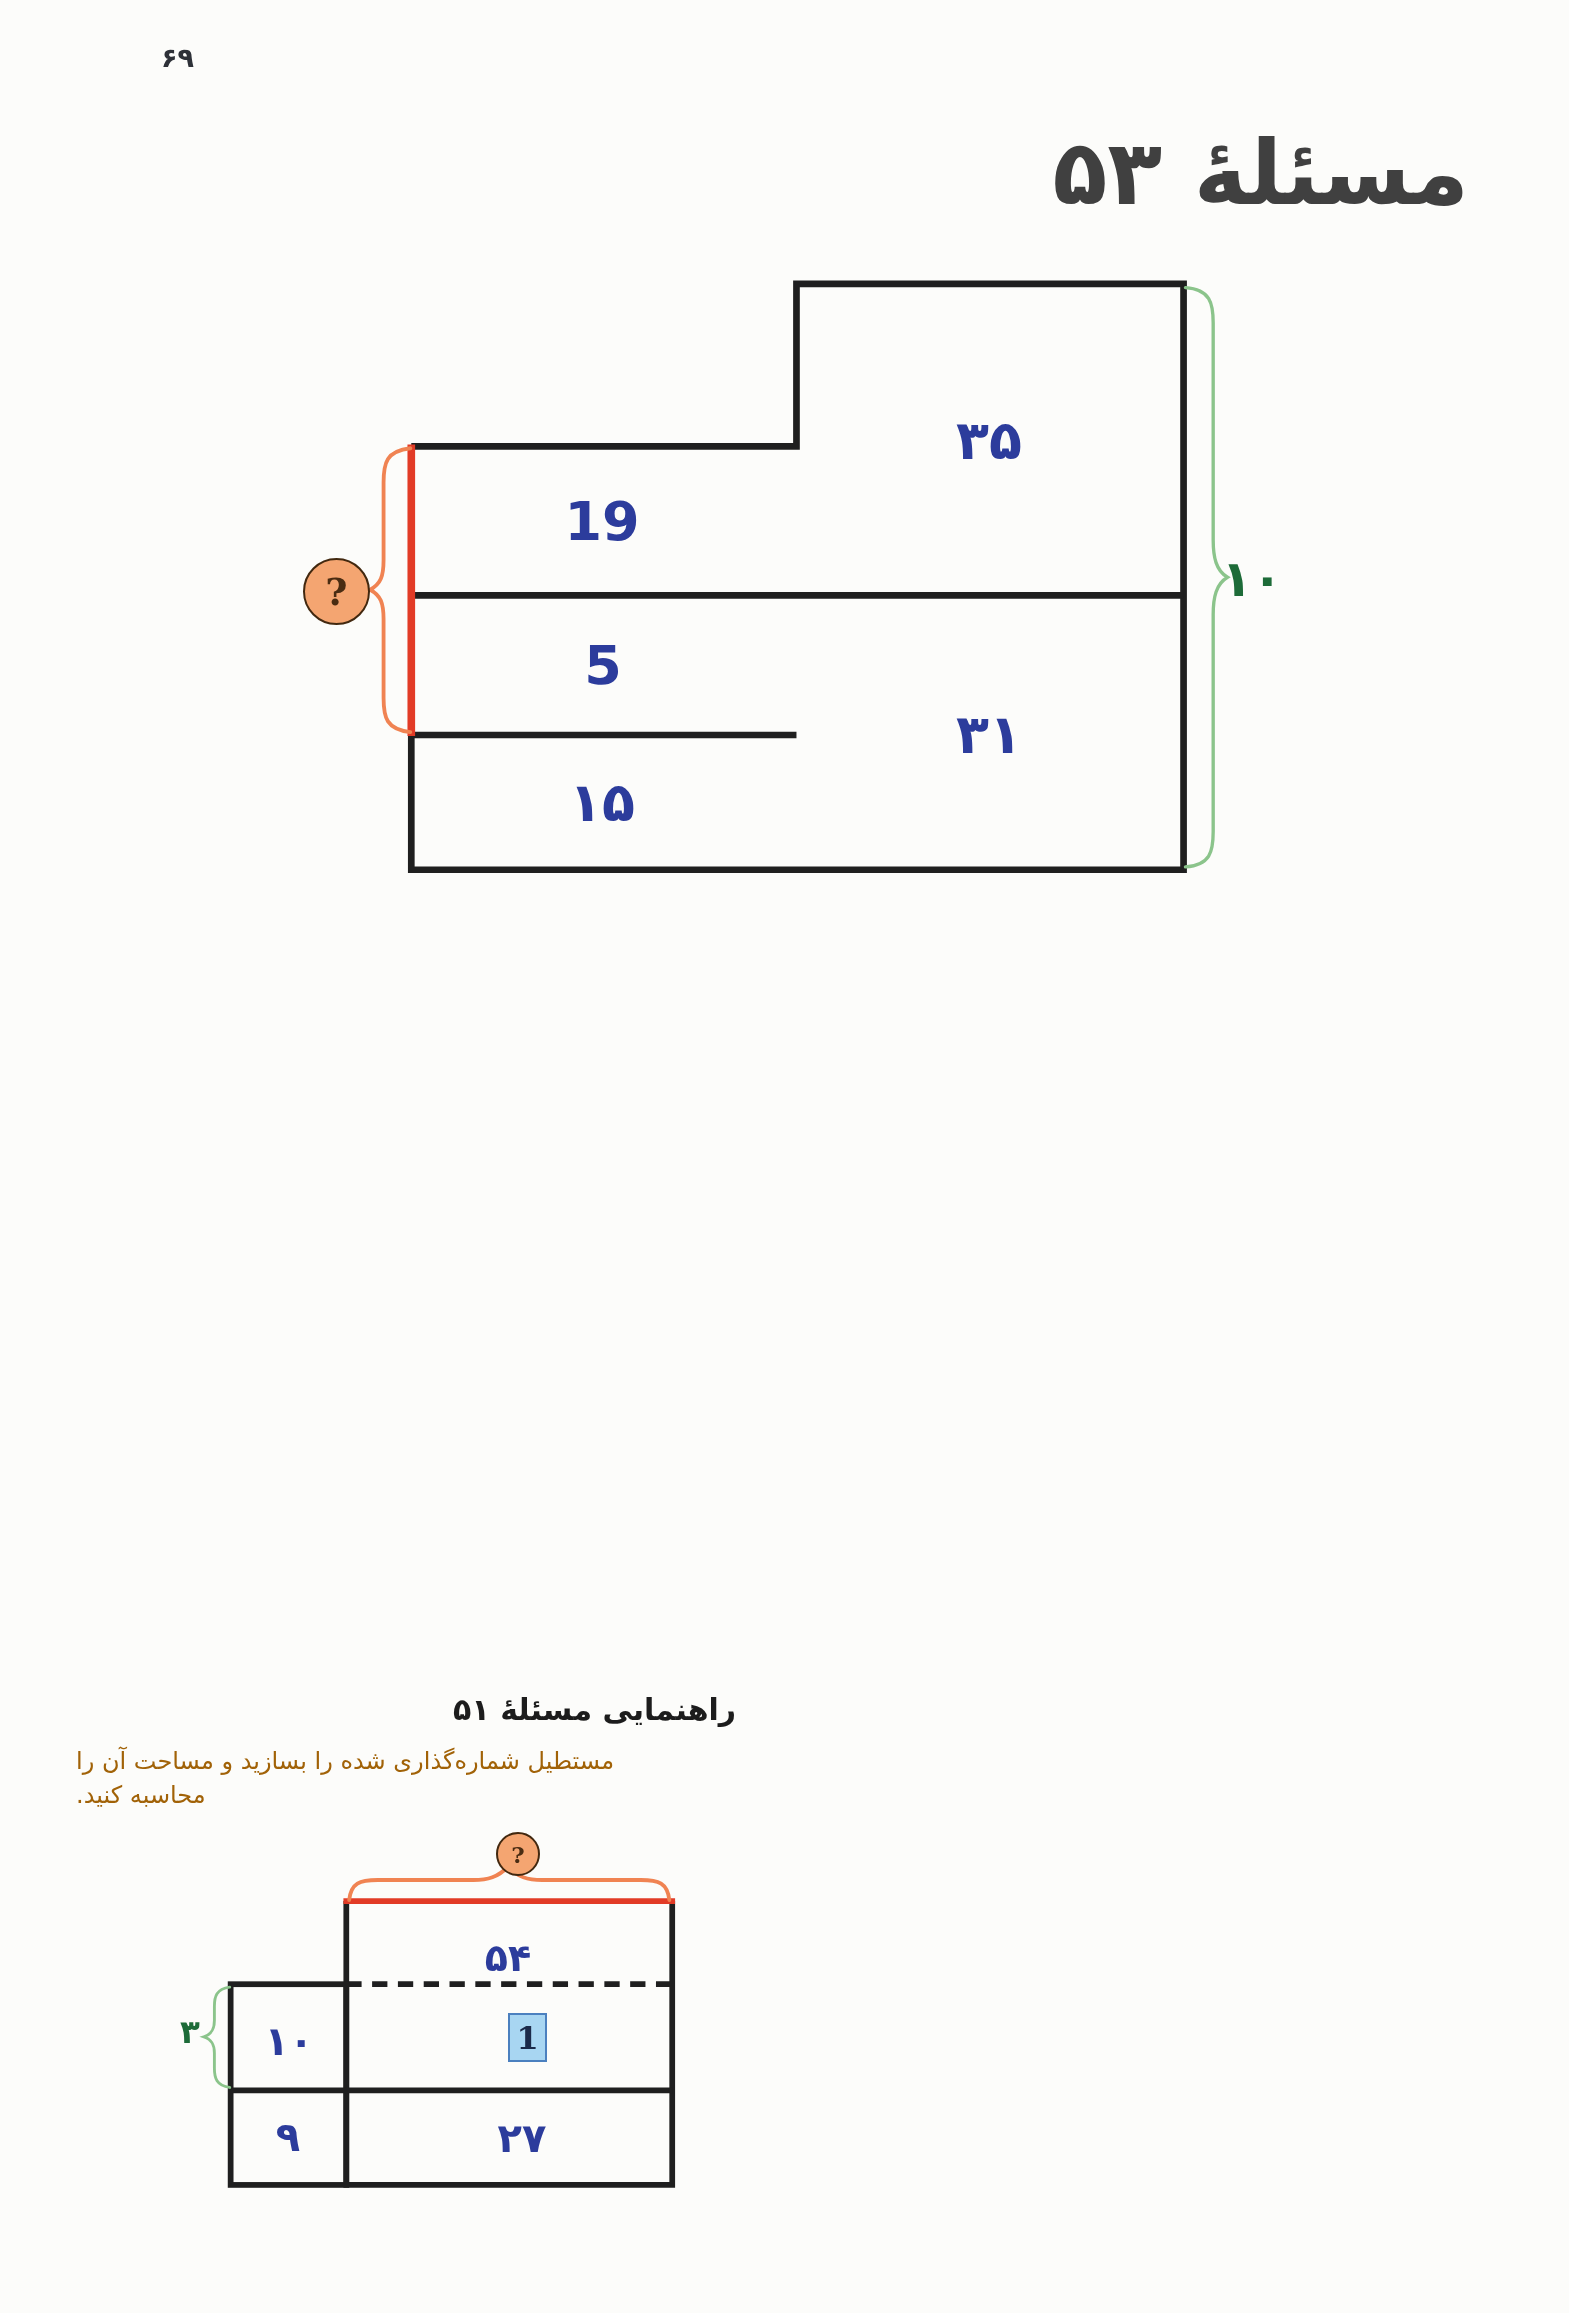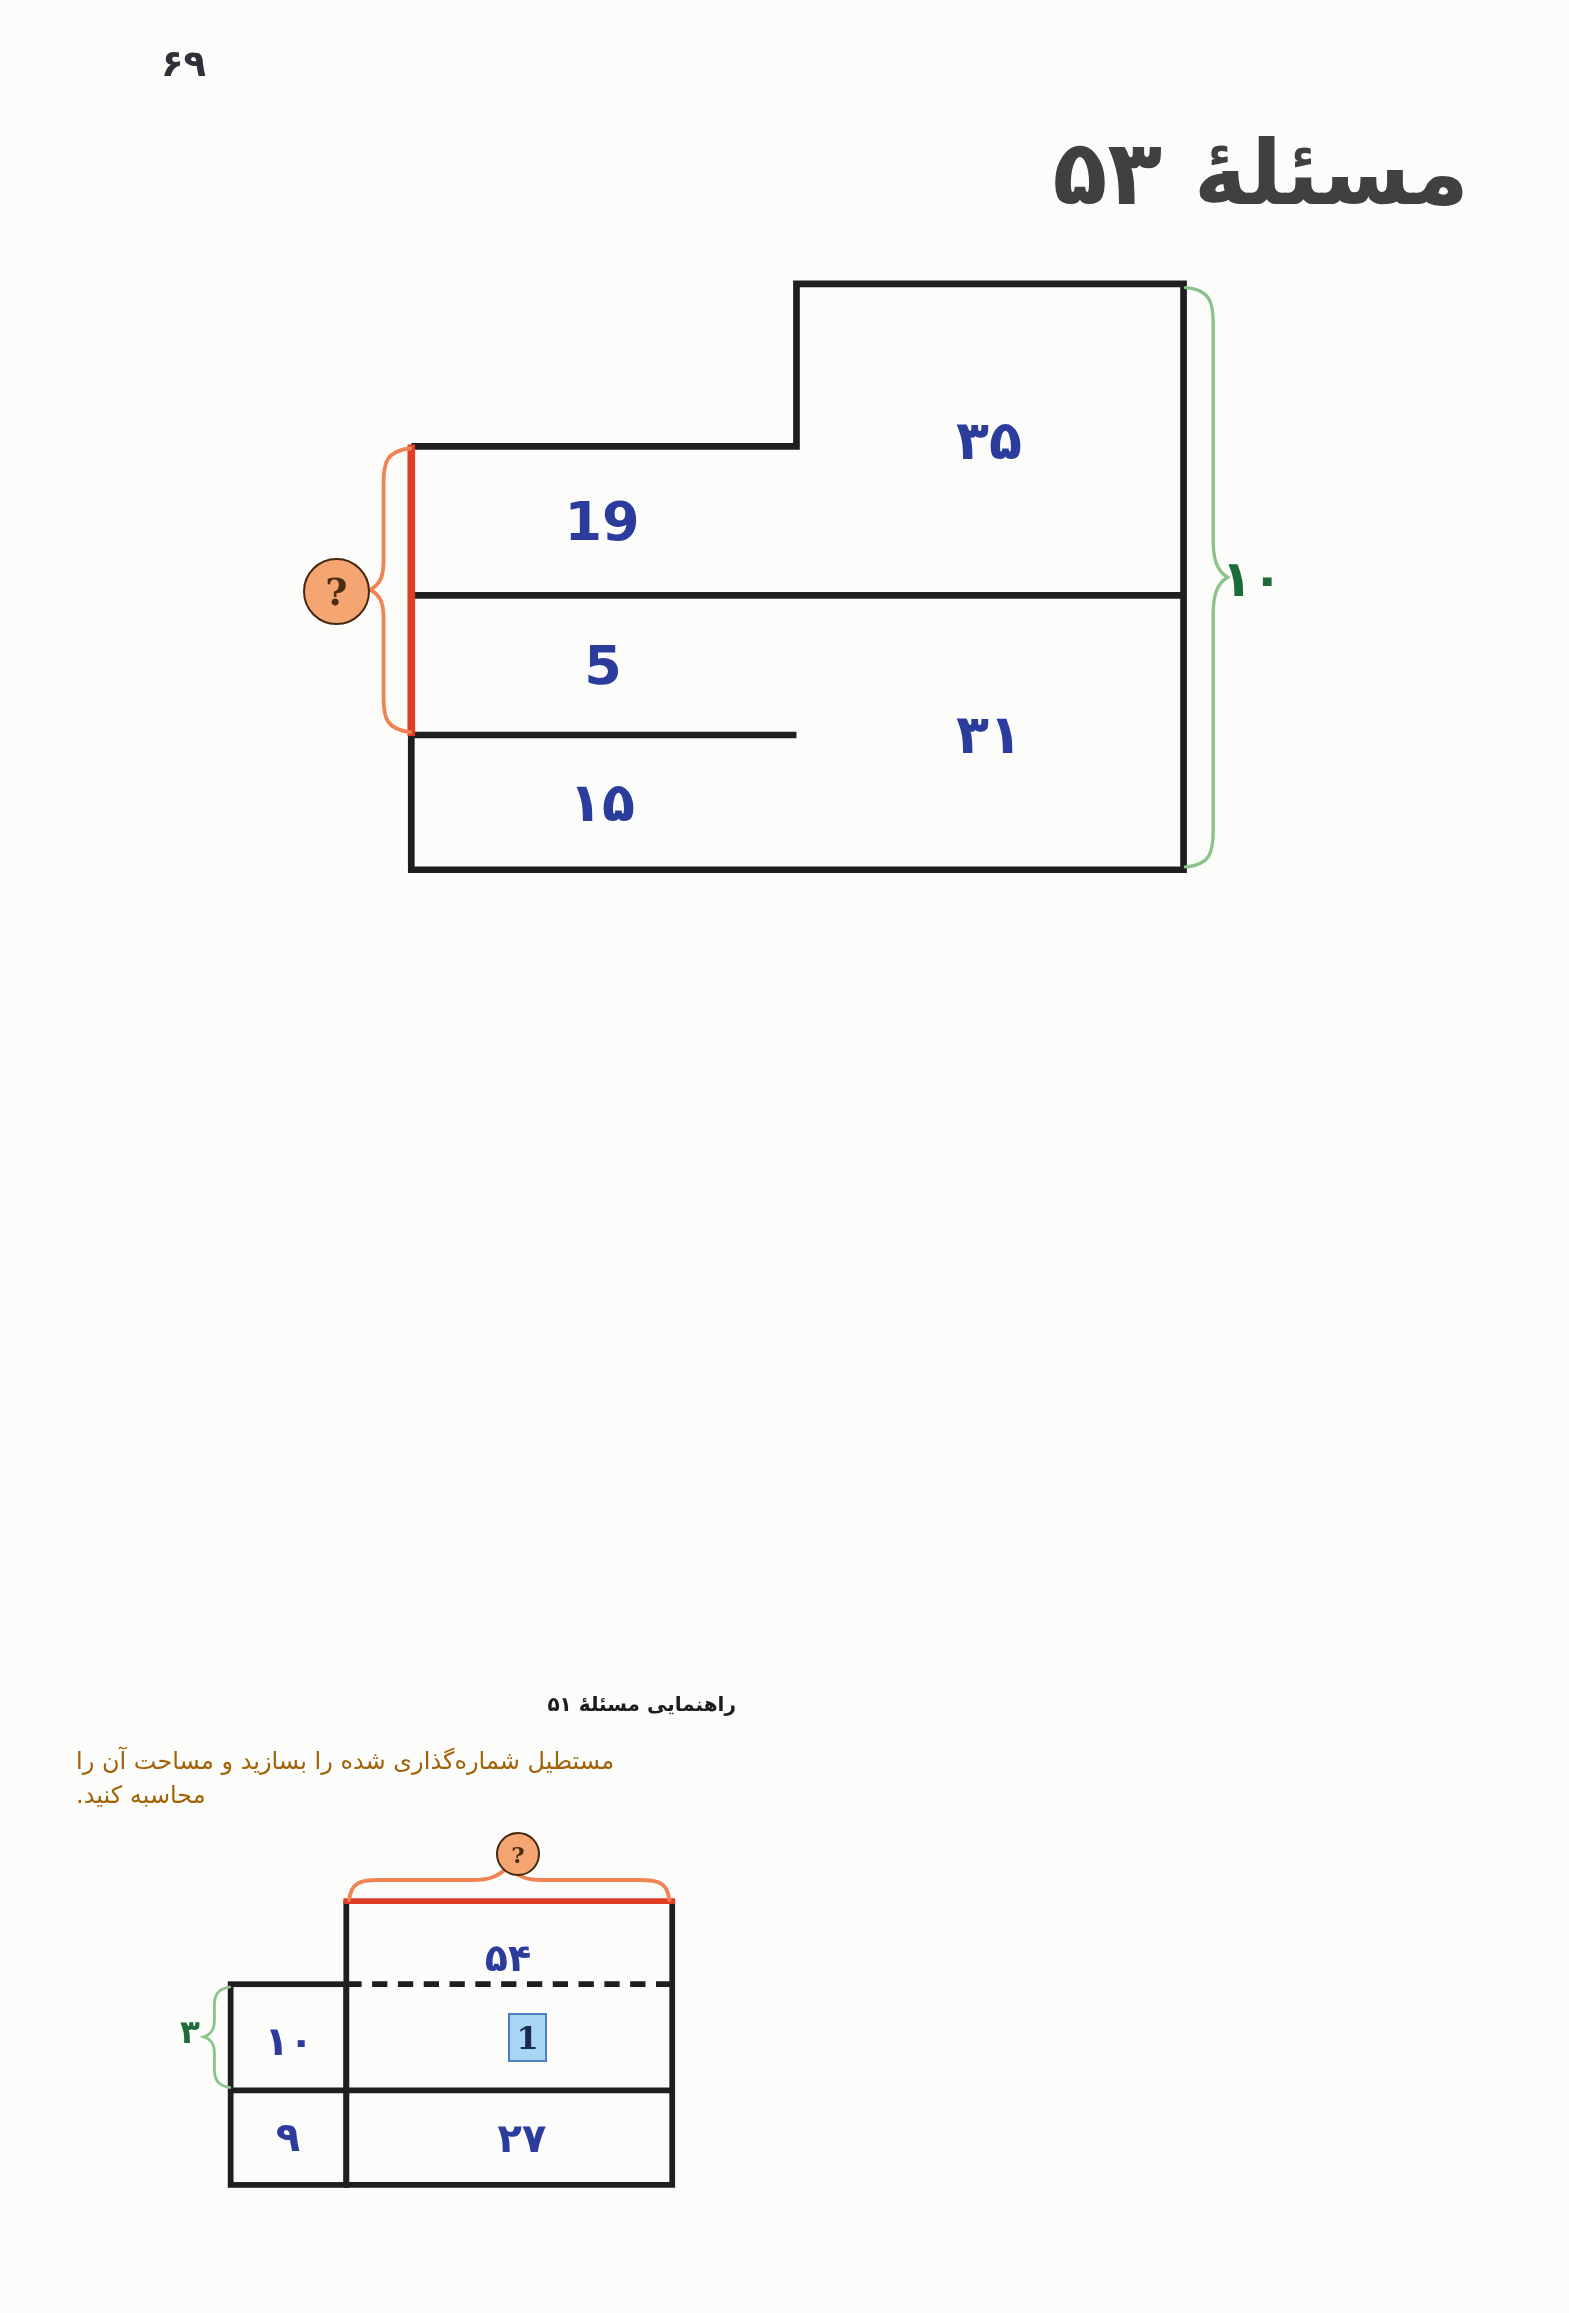--- a/index.html
+++ b/index.html
@@ -6,21 +6,21 @@
   body{
     width:1570px;height:2313px;position:relative;
     background:#fcfcfa;
     font-family:"DejaVu Sans",sans-serif;
     overflow:hidden;
   }
   .abs{position:absolute;}
   .center{transform:translate(-50%,-50%);}
   svg.overlay{position:absolute;left:0;top:0;pointer-events:none;}
   .page-number{
-    left:161px;top:42px;font-size:37px;font-weight:bold;color:#2e3138;
+    left:161px;top:42px;font-size:27px;font-weight:bold;color:#2e3138;
   }
   .title{
     right:101px;top:120px;font-size:90px;font-weight:bold;color:#404040;
     direction:rtl;white-space:nowrap;letter-spacing:1px;
   }
   .blue-num{
     color:#2c3c9c;font-weight:bold;white-space:nowrap;direction:rtl;
   }
   .f1-num{font-size:54px;}
   .f2-num{font-size:40px;}
@@ -28,21 +28,21 @@
     color:#1d6b38;font-weight:bold;white-space:nowrap;direction:rtl;
   }
   .q-circle{
     background:#f4a571;border:2.9px solid #42280f;border-radius:50%;
     display:flex;align-items:center;justify-content:center;
     color:#4a2c12;font-weight:bold;font-family:"DejaVu Serif",serif;
   }
   .q1{left:303px;top:558px;width:63px;height:63px;font-size:38px;}
   .q2{left:496px;top:1832px;width:40px;height:40px;font-size:23px;}
   .hint-heading{
-    right:834px;top:1692px;font-size:20px;font-weight:bold;color:#1c1c1c;
+    right:834px;top:1692px;font-size:30px;font-weight:bold;color:#1c1c1c;
     direction:rtl;white-space:nowrap;
   }
   .hint-text{
     right:834px;top:1744px;width:660px;font-size:24px;color:#a16207;
     direction:rtl;text-align:left;line-height:34px;
   }
   .one-box{
     left:508px;top:2013px;width:39px;height:49px;
     background:#a8d6f2;border:2.9px solid #4b80bf;box-sizing:border-box;
     display:flex;align-items:center;justify-content:center;

